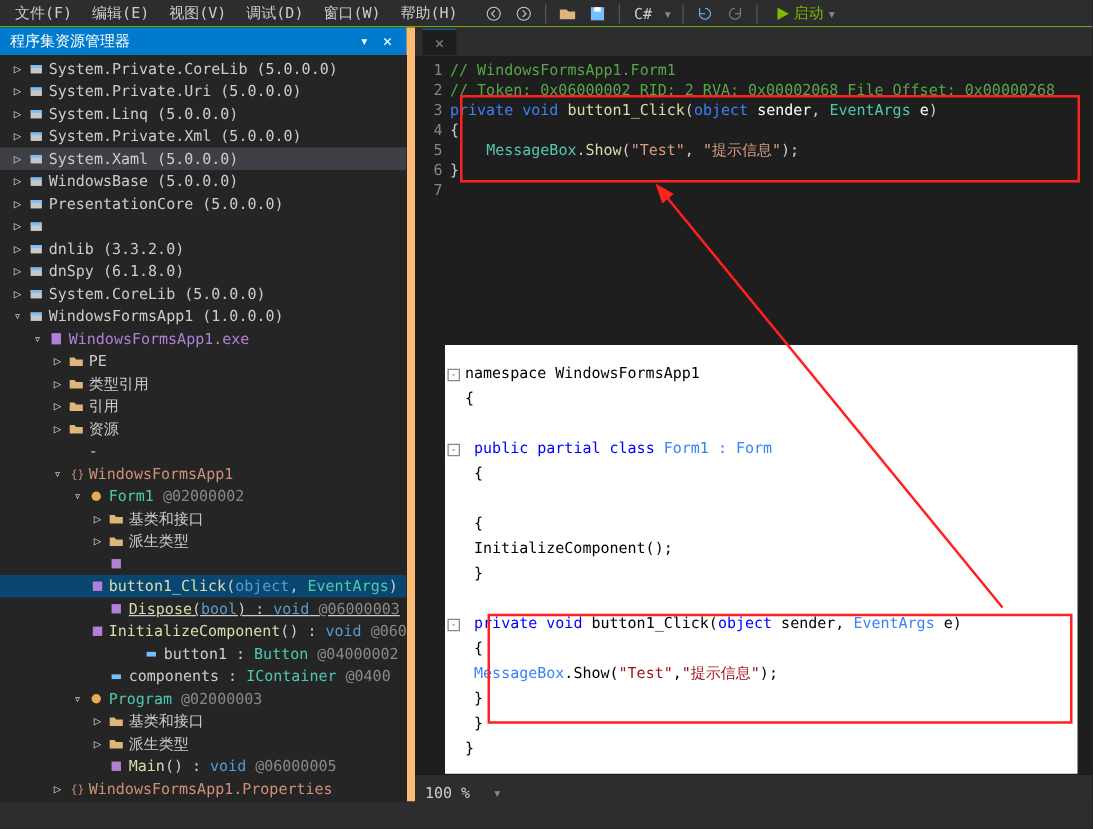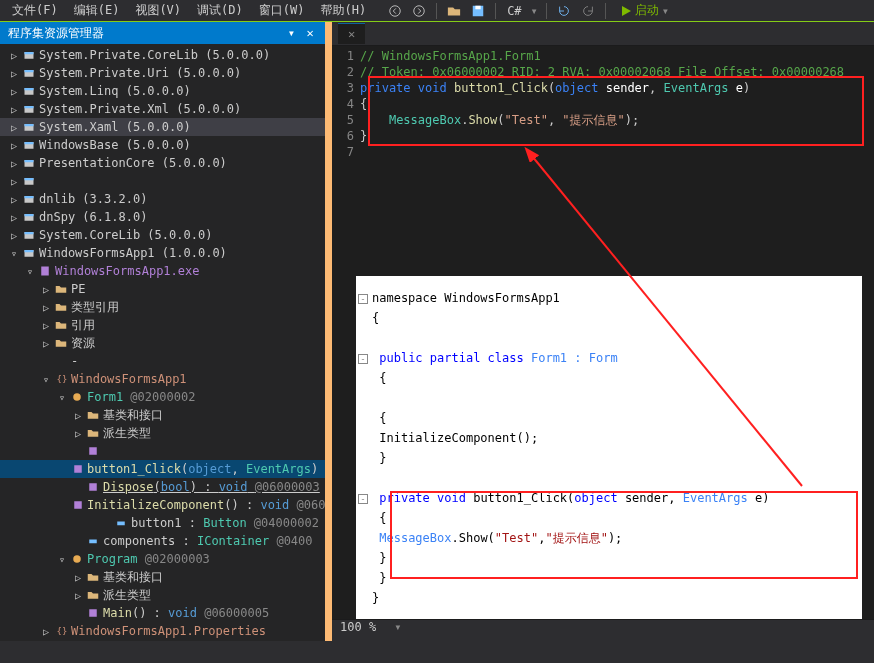--- a/index.html
+++ b/index.html
@@ -45,21 +45,21 @@
 .c-type { color:#4ec9b0; }
 .c-fn { color:#dcdcaa; }
 .c-str { color:#d69d85; }
 .redbox1 { position:absolute; border:2px solid #ff2020; pointer-events:none; }
 .overlay-light { position:absolute; background:#fff; color:#000; font-family:Consolas,"Microsoft YaHei",monospace; font-size:13px; line-height:20px; padding:12px 2px; }
 .overlay-light .lkw { color:#0000ff; }
 .overlay-light .ltype { color:#3b82f6;margin-top:16px; }
 .overlay-light .lstr { color:#a31515; }
 .fold { display:inline-block; width:10px; height:10px; border:1px solid #888; text-align:center; line-height:8px; font-size:9px; color:#888; margin-right:4px; background:#fff;}
 .light-redbox { position:absolute; border:2px solid #ff2020; pointer-events:none;}
-.statusbar { height:22px; background:#2d2d30; border-top:1px solid #1b1b1c; display:flex; align-items:flex-start; color:#ccc; padding:0 8px; gap:18px; font-size:11px;}
+.statusbar { height:22px; background:#2d2d30; border-top:1px solid #1b1b1c; display:flex; align-items:flex-end; color:#ccc; padding:0 8px; gap:18px; font-size:11px;}
 .arrow-svg { position:absolute; pointer-events:none; }
 </style>
 </head>
 <body>
 
 <div class="menubar">
   <div class="mitem">文件(F)</div>
   <div class="mitem">编辑(E)</div>
   <div class="mitem">视图(V)</div>
   <div class="mitem">调试(D)</div>

